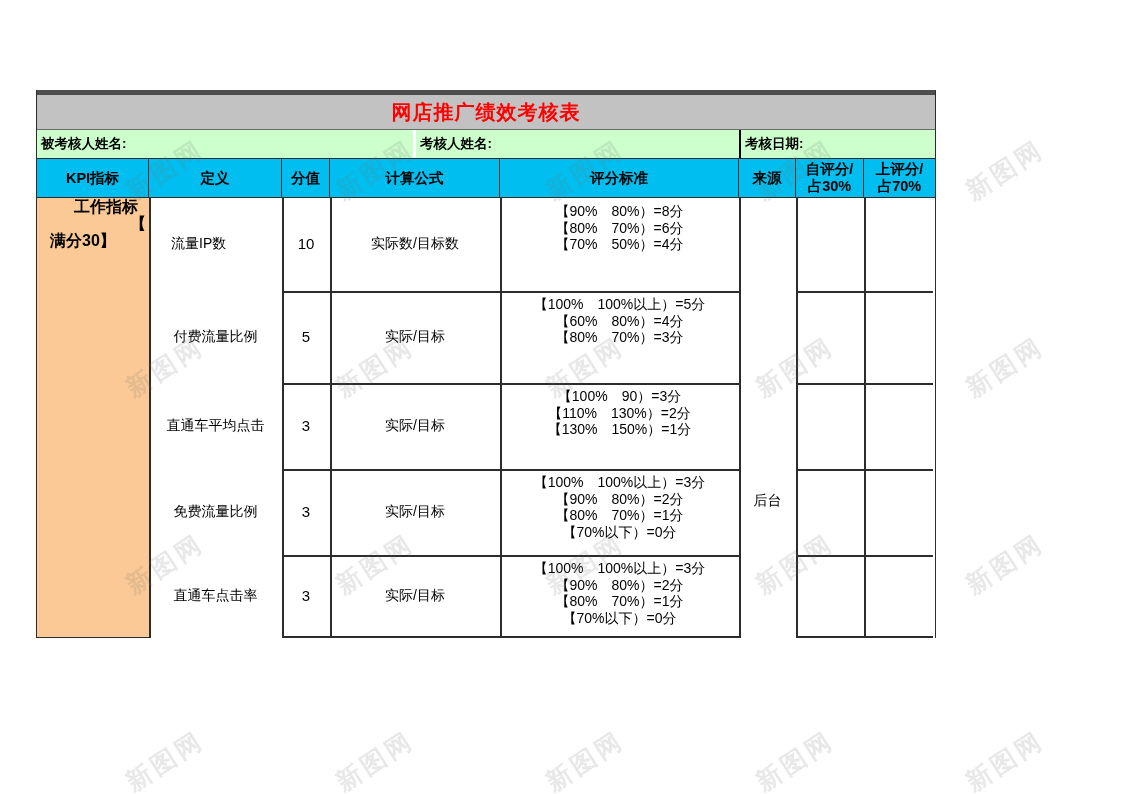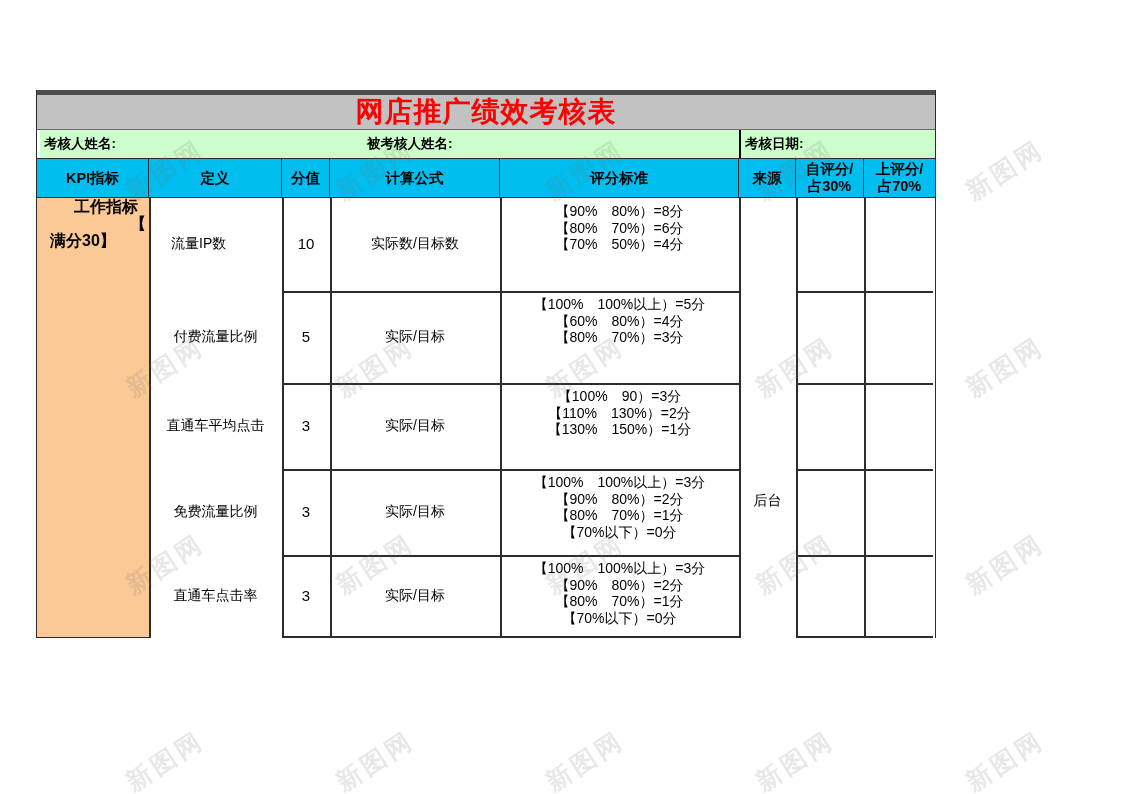--- a/index.html
+++ b/index.html
@@ -12,21 +12,21 @@
   .table-wrap{
     position:absolute;left:36px;top:90px;width:900px;
     border-left:1.8px solid var(--line);border-right:1.8px solid var(--line);
   }
   
   .title-bar{
     height:40px;background:var(--title-bg);
     border-top:5px solid #4d4d4d;border-bottom:1px solid #6a6a6a;
     display:flex;align-items:center;justify-content:center;
   }
-  .title-bar span{color:var(--title-text);font-size:28px;font-weight:bold;letter-spacing:1px;}
+  .title-bar span{color:var(--title-text);font-size:20px;font-weight:bold;letter-spacing:1px;}
   
   .info-row{height:28px;background:var(--info-bg);display:flex;}
   .info-cell{font-size:13.5px;font-weight:bold;color:#000;display:flex;align-items:center;padding-left:4px;}
   .info-a{width:376px;}
   .info-b{width:326px;border-left:3px solid #ffffff;}
   .info-c{flex:1;border-left:2px solid #000000;}
   
   .header-row{height:40px;background:var(--header-bg);display:flex;border-bottom:1.8px solid var(--line);border-top:1.5px solid var(--line);}
   .hc{display:flex;flex-direction:column;align-items:center;justify-content:center;
       font-size:14.5px;font-weight:bold;border-right:1.8px solid var(--line);line-height:17px;}
@@ -57,25 +57,25 @@
 <body>
 
 <div class="stage">
   <div class="table-wrap">
 
     <div class="title-bar">
       <span>网店推广绩效考核表</span>
     </div>
 
     <div class="info-row">
+      <div class="info-cell info-a">
+        <span>被考核人姓名:</span>
+      </div>
       <div class="info-cell info-b">
         <span>考核人姓名:</span>
-      </div>
-      <div class="info-cell info-a">
-        <span>被考核人姓名:</span>
       </div>
       <div class="info-cell info-c">
         <span>考核日期:</span>
       </div>
     </div>
 
     <div class="header-row">
       <div class="hc h1">KPI指标</div>
       <div class="hc h2">定义</div>
       <div class="hc h3">分值</div>

